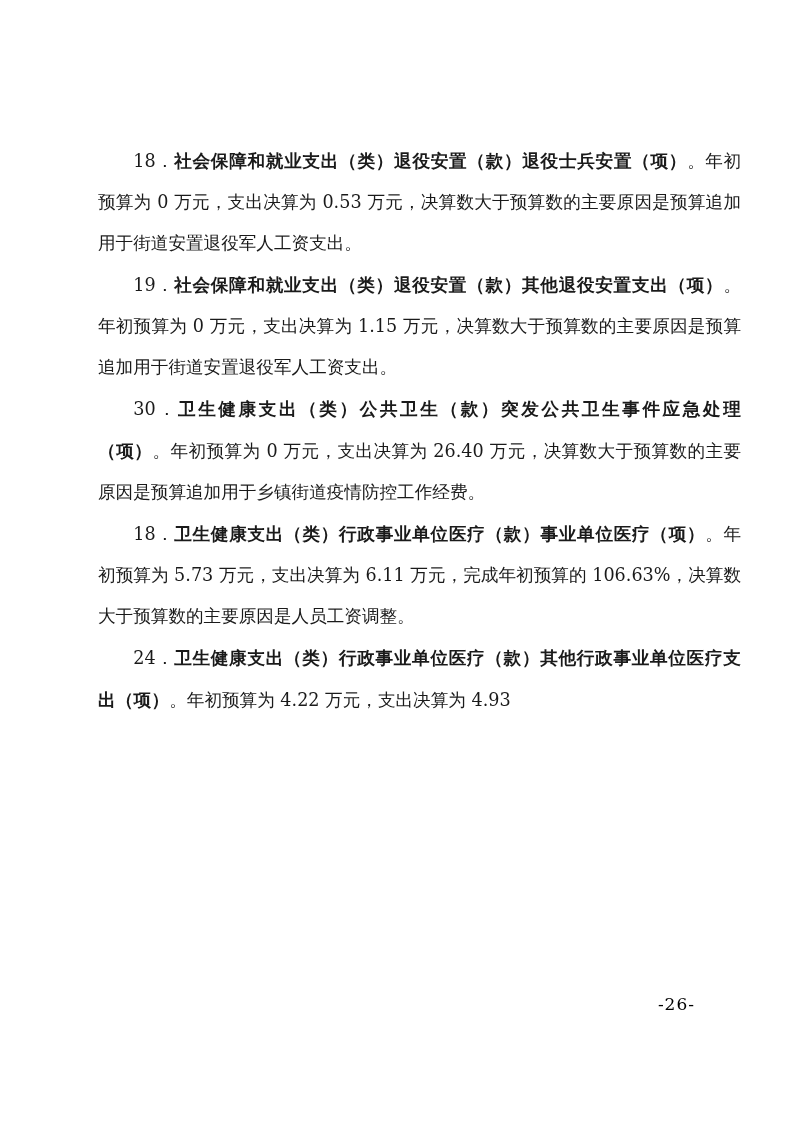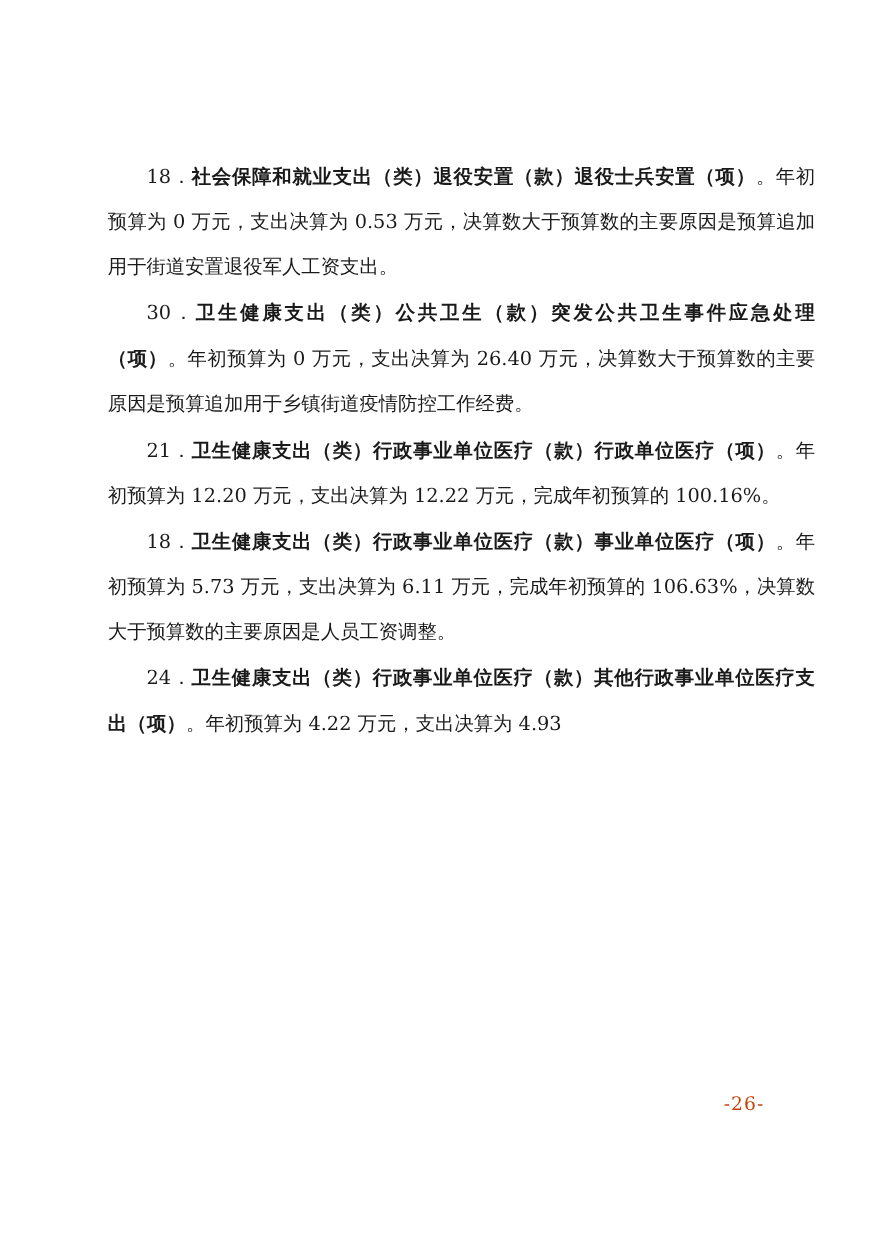--- a/index.html
+++ b/index.html
@@ -40,42 +40,42 @@
   }
   .num {
     font-family: "DejaVu Serif", "Liberation Serif", serif;
   }
   .page-number {
     position: absolute;
     right: 98px;
     bottom: 108px;
     font-size: 17px;
     font-family: "DejaVu Serif", "Liberation Serif", serif;
-    color: #c2410c;
+    color: #000000;
     letter-spacing: 1px;
   }
 </style>
 </head>
 <body>
 
 <div class="page">
   <div class="doc-body">
 
     <p class="para">
       <span class="num">18．</span><span class="lead">社会保障和就业支出（类）退役安置（款）退役士兵安置（项）</span><span>。年初预算为 0 万元，支出决算为 0.53 万元，决算数大于预算数的主要原因是预算追加用于街道安置退役军人工资支出。</span>
     </p>
 
+    <p class="para">
+      <span class="num">19．</span><span class="lead">社会保障和就业支出（类）退役安置（款）其他退役安置支出（项）</span><span>。年初预算为 0 万元，支出决算为 1.15 万元，决算数大于预算数的主要原因是预算追加用于街道安置退役军人工资支出。</span>
+    </p>
 
     <p class="para">
       <span class="num">30．</span><span class="lead">卫生健康支出（类）公共卫生（款）突发公共卫生事件应急处理（项）</span><span>。年初预算为 0 万元，支出决算为 26.40 万元，决算数大于预算数的主要原因是预算追加用于乡镇街道疫情防控工作经费。</span>
     </p>
 
-    <p class="para">
-      <span class="num">21．</span><span class="lead">卫生健康支出（类）行政事业单位医疗（款）行政单位医疗（项）</span><span>。年初预算为 12.20 万元，支出决算为 12.22 万元，完成年初预算的 100.16%。</span>
-    </p>
 
     <p class="para">
       <span class="num">18．</span><span class="lead">卫生健康支出（类）行政事业单位医疗（款）事业单位医疗（项）</span><span>。年初预算为 5.73 万元，支出决算为 6.11 万元，完成年初预算的 106.63%，决算数大于预算数的主要原因是人员工资调整。</span>
     </p>
 
 
     <p class="para">
       <span class="num">24．</span><span class="lead">卫生健康支出（类）行政事业单位医疗（款）其他行政事业单位医疗支出（项）</span><span>。年初预算为 4.22 万元，支出决算为 4.93</span>
     </p>
 

